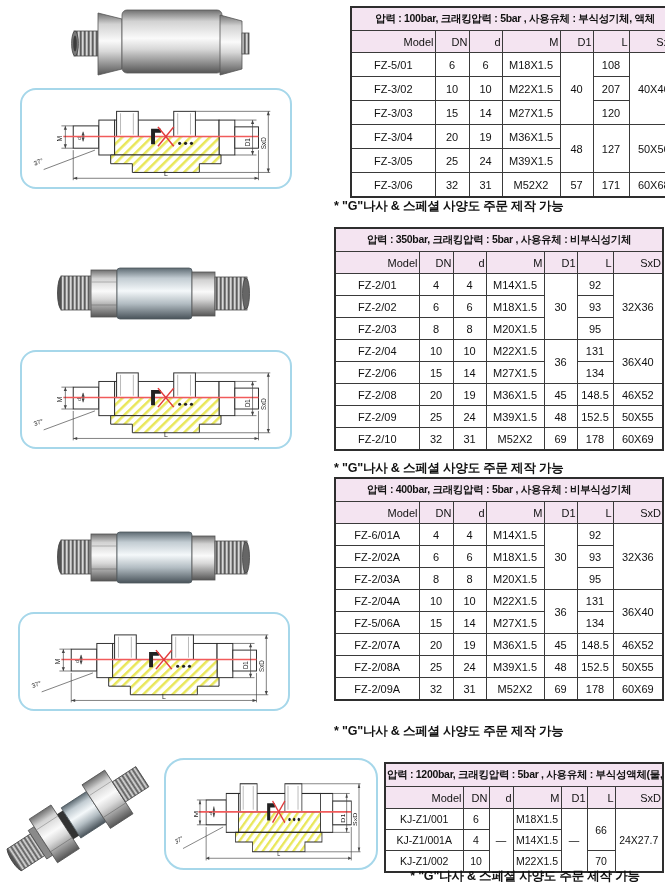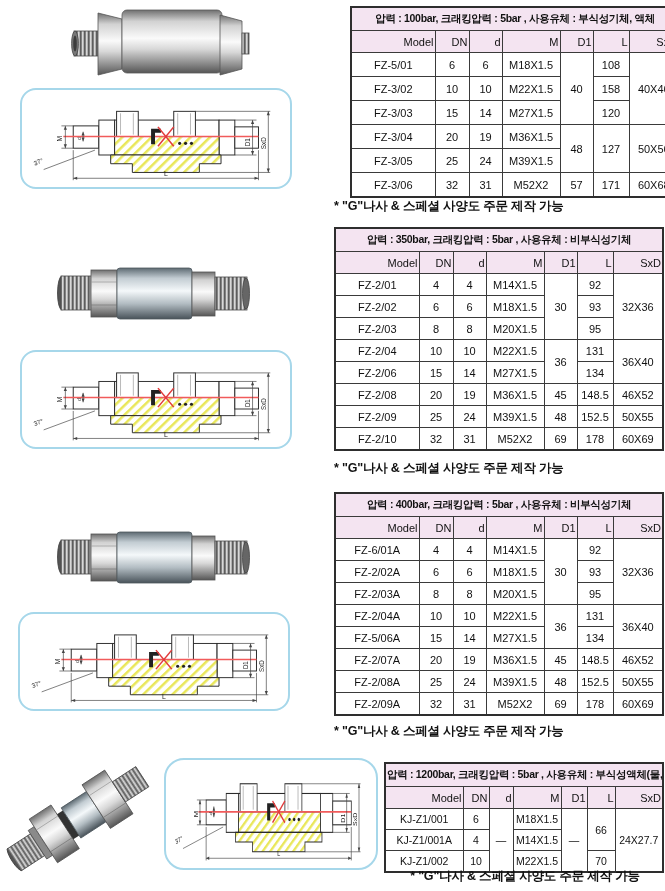--- a/index.html
+++ b/index.html
@@ -18,21 +18,21 @@
   .drawbox{
     border:2px solid #a6d7ea;border-radius:16px;background:#fff;box-sizing:border-box;
   }
   .draw1{left:20px;top:88px;width:272px;height:101px;}
   .draw2{left:20px;top:350px;width:272px;height:99px;}
   .draw3{left:18px;top:612px;width:272px;height:99px;}
   .draw4{left:164px;top:758px;width:214px;height:112px;border-radius:20px;}
   
   .tbl1{left:334px;top:6px;width:322px;margin-left:16px;}
   .tbl2{left:334px;top:227px;width:260px;}
-  .tbl3{left:334px;top:492px;width:328px;border-radius:16px;}
+  .tbl3{left:334px;top:477px;width:328px;border-radius:16px;}
   .tbl4{left:384px;top:762px;width:278px;}
   table.spec{
     border-collapse:collapse;width:100%;table-layout:fixed;
     border:2px solid #2e2e2e;background:#fff;
   }
   table.spec td{
     border:1px solid #3a3a3a;text-align:center;vertical-align:middle;
     font-size:11px;color:#111;padding:0 1px;overflow:hidden;white-space:nowrap;
   }
   table.spec td.ttl{
@@ -192,21 +192,21 @@
             <td class="dr">M18X1.5</td>
             <td class="dr" rowspan="3">40</td>
             <td class="dr">108</td>
             <td class="dr" rowspan="3">40X46</td>
           </tr>
           <tr>
             <td class="dr">FZ-3/02</td>
             <td class="dr">10</td>
             <td class="dr">10</td>
             <td class="dr">M22X1.5</td>
-            <td class="dr">158</td>
+            <td class="dr">207</td>
           </tr>
           <tr>
             <td class="dr">FZ-3/03</td>
             <td class="dr">15</td>
             <td class="dr">14</td>
             <td class="dr">M27X1.5</td>
             <td class="dr">120</td>
           </tr>
           <tr>
             <td class="dr">FZ-3/04</td>

